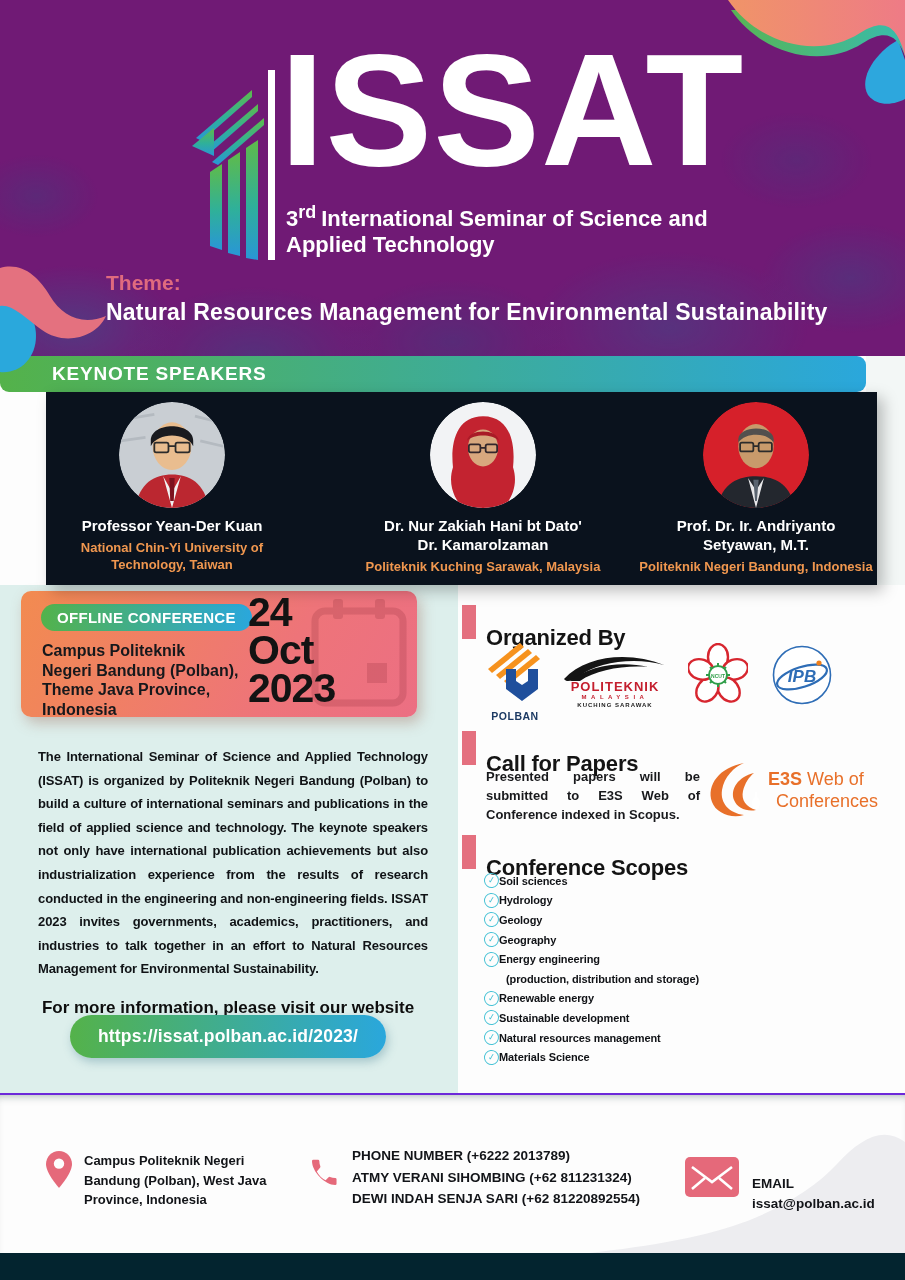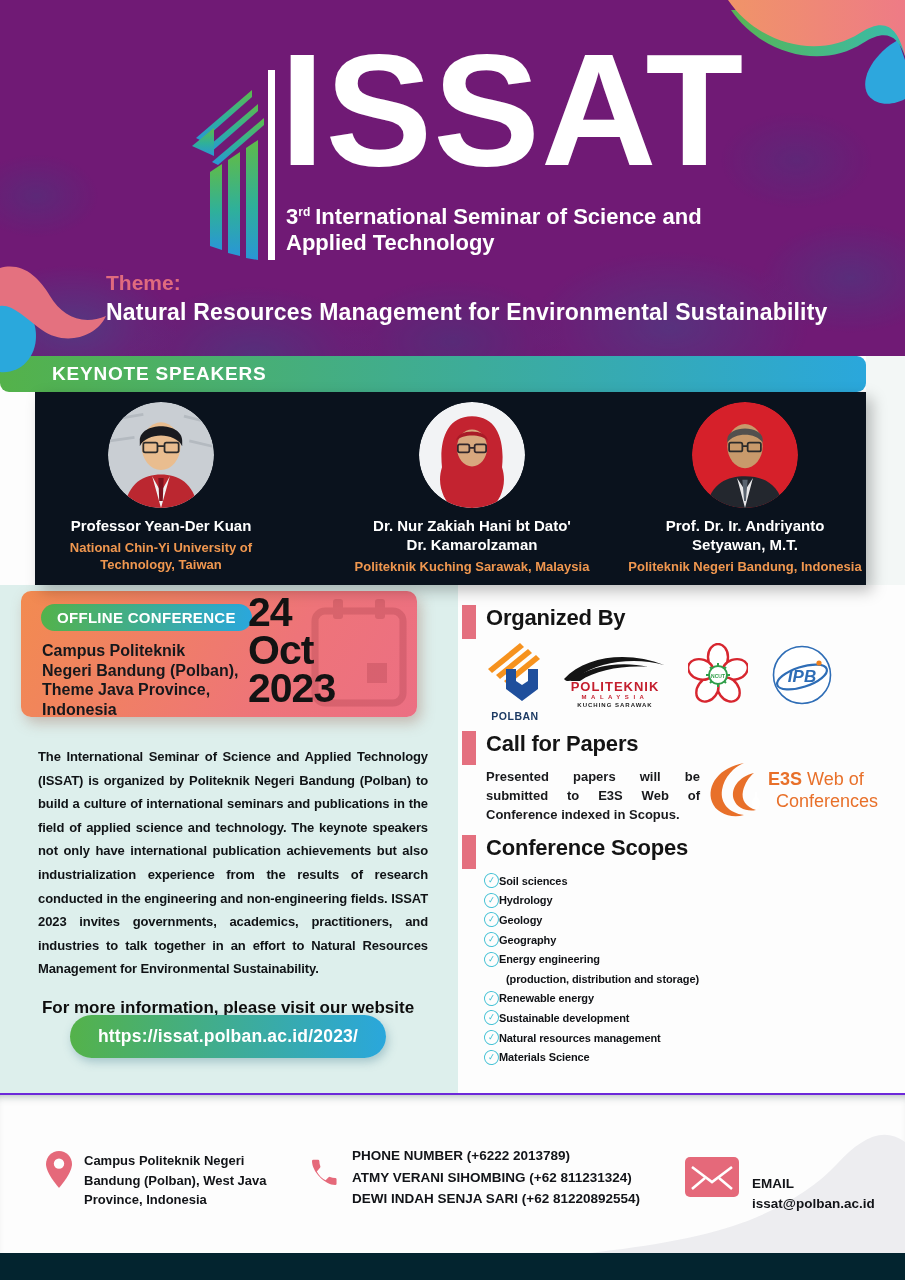--- a/index.html
+++ b/index.html
@@ -15,30 +15,30 @@
     radial-gradient(200px 110px at 74% 92%, rgba(34,104,146,.34), transparent 70%),
     radial-gradient(130px 80px at 94% 78%, rgba(30,98,140,.30), transparent 70%),
     radial-gradient(110px 70px at 88% 45%, rgba(26,90,130,.22), transparent 70%),
     radial-gradient(90px 60px at 4% 55%, rgba(26,90,130,.25), transparent 70%);}
   .topwave{position:absolute;right:0;top:0;width:205px;height:110px;}
   .leftwave{position:absolute;left:0;top:262px;width:112px;height:120px;z-index:6;}
   .logo-mark{position:absolute;left:190px;top:68px;width:74px;height:192px;}
   .logo-divider{position:absolute;left:268px;top:70px;width:7px;height:190px;background:#fff;}
   .big-title{position:absolute;left:280px;top:30px;font-size:160px;line-height:1;font-weight:800;color:#fff;letter-spacing:1px;}
   .subtitle{position:absolute;left:286px;top:199px;width:470px;color:#fff;font-size:22px;line-height:26px;font-weight:700;}
-  .subtitle sup{font-size:12px;margin-right:5px;}
+  .subtitle sup{font-size:18px;margin-right:5px;}
   .theme-label{position:absolute;left:106px;top:271px;font-size:21px;font-weight:800;color:#e06a7e;}
   .theme-text{position:absolute;left:106px;top:299px;width:792px;font-size:23px;font-weight:700;color:#fff;letter-spacing:.2px;}
 
   
   .kbar{position:absolute;left:0;top:356px;width:866px;height:36px;z-index:2;
         background:linear-gradient(90deg,#54b24a,#2aa7dc);color:#fff;font-size:19px;font-weight:800;
         letter-spacing:.8px;line-height:36px;padding-left:52px;box-sizing:border-box;border-radius:9px;}
   .right-strip{position:absolute;left:866px;top:356px;width:39px;height:229px;background:#f3f7f6;}
-  .panel{position:absolute;left:35px;top:392px;width:831px;height:193px;background:#0a121d;z-index:3;
+  .panel{position:absolute;left:46px;top:392px;width:831px;height:193px;background:#0a121d;z-index:3;
          box-shadow:6px 6px 14px rgba(0,0,0,.25);}
   .speaker{position:absolute;top:10px;width:260px;text-align:center;}
   .sp1{left:-4px}.sp2{left:307px}.sp3{left:580px}
   .photo{width:106px;height:106px;border-radius:50%;margin:0 auto;overflow:hidden;}
   .sp-name{margin:8px auto 0;max-width:212px;font-size:15px;font-weight:700;color:#fff;line-height:19px;}
   .sp-affil{margin:4px auto 0;max-width:262px;font-size:13px;font-weight:700;color:#f0974f;line-height:17px;}
 
   
   .main{position:absolute;left:0;top:585px;width:905px;height:508px;}
   .col-left{position:absolute;left:0;top:0;width:458px;height:508px;background:#ddefec;}
@@ -56,21 +56,21 @@
 
   .desc{position:absolute;left:38px;top:160px;width:390px;font-size:13px;font-weight:700;color:#101316;
         line-height:23.6px;text-align:justify;letter-spacing:-.1px;}
   .more-info{position:absolute;left:18px;top:413px;width:420px;text-align:center;font-size:17px;font-weight:800;color:#0e0e0e;}
   .urlbtn{position:absolute;left:70px;top:430px;width:316px;height:43px;border-radius:22px;
           background:linear-gradient(90deg,#54b24a,#2aa7dc);color:#fff;font-size:17.5px;font-weight:800;
           display:flex;align-items:center;justify-content:center;letter-spacing:.2px;box-shadow:2px 4px 10px rgba(60,120,140,.35);}
 
   .sec-head{position:absolute;left:4px;height:36px;}
   .sec-bar{position:absolute;left:0;top:0;width:14px;height:34px;background:#e4707f;}
-  .sec-title{position:absolute;left:24px;top:0;font-size:22px;font-weight:800;color:#141414;letter-spacing:-.2px;white-space:nowrap;}
+  .sec-title{position:absolute;left:24px;top:20px;font-size:22px;font-weight:800;color:#141414;letter-spacing:-.2px;white-space:nowrap;}
   .sh-org{top:20px}.sh-cfp{top:146px}.sh-scope{top:250px}
 
   .logo-item{position:absolute;text-align:center;}
   .lg-polban{left:28px;top:58px;width:58px;}
   .lg-poli{left:98px;top:66px;width:118px;}
   .lg-ncut{left:230px;top:58px;width:60px;}
   .lg-ipb{left:313px;top:59px;width:62px;}
   .polban-label{font-size:10.5px;font-weight:800;color:#1c3a63;letter-spacing:.5px;margin-top:1px;}
 
   .cfp-text{position:absolute;left:28px;top:182px;width:214px;font-size:13px;line-height:19px;font-weight:700;

